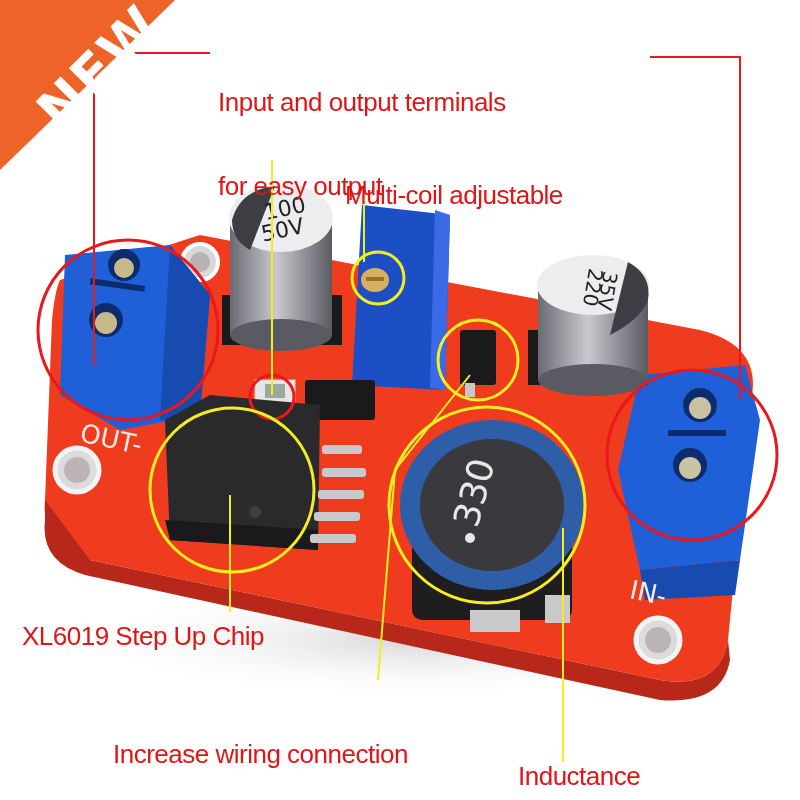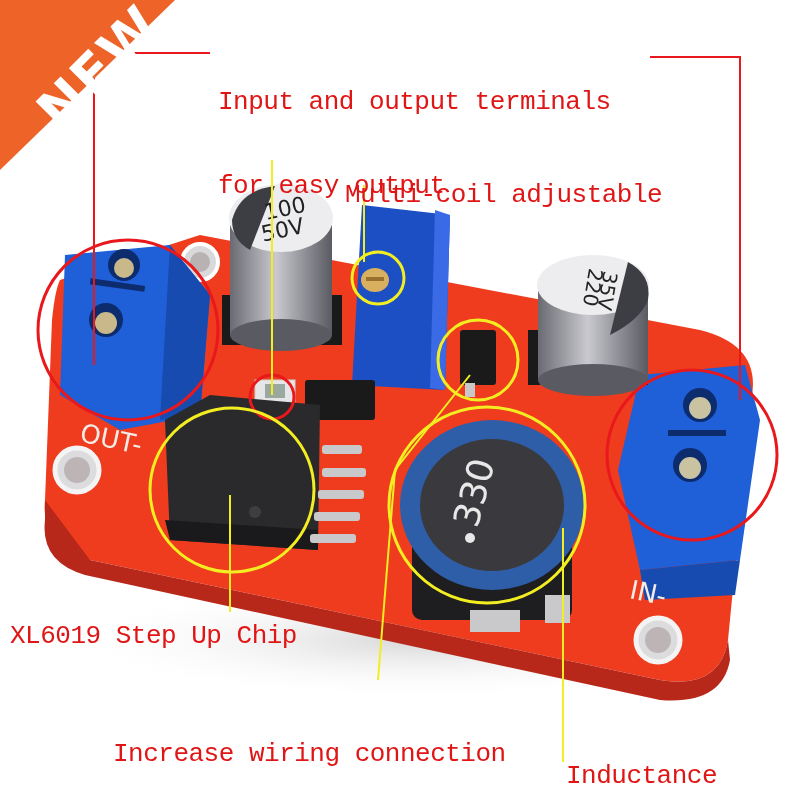--- a/index.html
+++ b/index.html
@@ -1,18 +1,18 @@
 <!DOCTYPE html>
 <html><head>
 <meta charset="utf-8">
 <style>
   html, body { margin:0; padding:0; }
   body { width:800px; height:800px; background:#ffffff; position:relative; overflow:hidden; font-family:"DejaVu Serif", serif; }
   .stage { position:absolute; left:0; top:0; width:800px; height:800px; }
-  .label { position:absolute; color:#e01515; font-family:Liberation Mono, monospace; font-size:26px; line-height:28px; white-space:pre; letter-spacing:-0.5px; }
+  .label { position:absolute; color:#e01515; font-family:Liberation Sans, sans-serif; font-size:26px; line-height:28px; white-space:pre; letter-spacing:-0.5px; }
   .new-badge { position:absolute; left:0; top:0; }
   .new-text { position:absolute; left:-6px; top:36px; color:#fff; font-family:"DejaVu Sans", sans-serif; font-weight:bold; font-size:54px; transform:rotate(-45deg); transform-origin:center; width:210px; text-align:center; letter-spacing:2px; }
   .silk { position:absolute; color:#f3ece6; font-family:"DejaVu Sans", sans-serif; font-size:26px; }
 </style>
 </head>
 <body>
 
 <div class="stage">
   <svg width="800" height="800" viewBox="0 0 800 800" xmlns="http://www.w3.org/2000/svg">
     <defs>
@@ -159,22 +159,22 @@
   <div class="label" style="left:218px; top:32px;">
     <div>Input and output terminals</div>
     <div>for easy output</div>
   </div>
 
 
   <div class="label" style="left:345px; top:125px;text-align:right;">
     <div>Multi-coil adjustable</div>
   </div>
 
-  <div class="label" style="left:10px; top:622px;">XL6019 Step Up Chip</div>
+  <div class="label" style="left:22px; top:622px;">XL6019 Step Up Chip</div>
 
   <div class="label" style="left:113px; top:684px;">
     <div>Increase wiring connection</div>
     
     
   </div>
 
-  <div class="label" style="left:518px; top:762px;margin-left:48px;">Inductance</div>
+  <div class="label" style="left:518px; top:762px;">Inductance</div>
 </div>
 
 </body></html>

